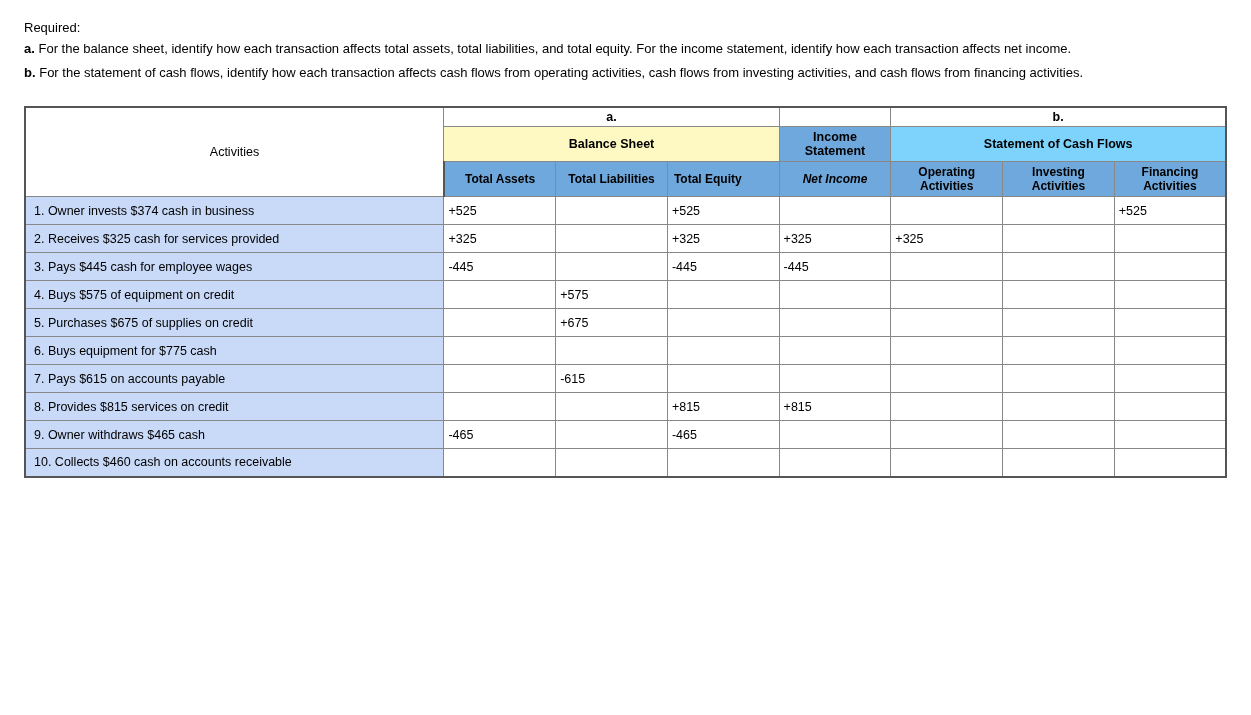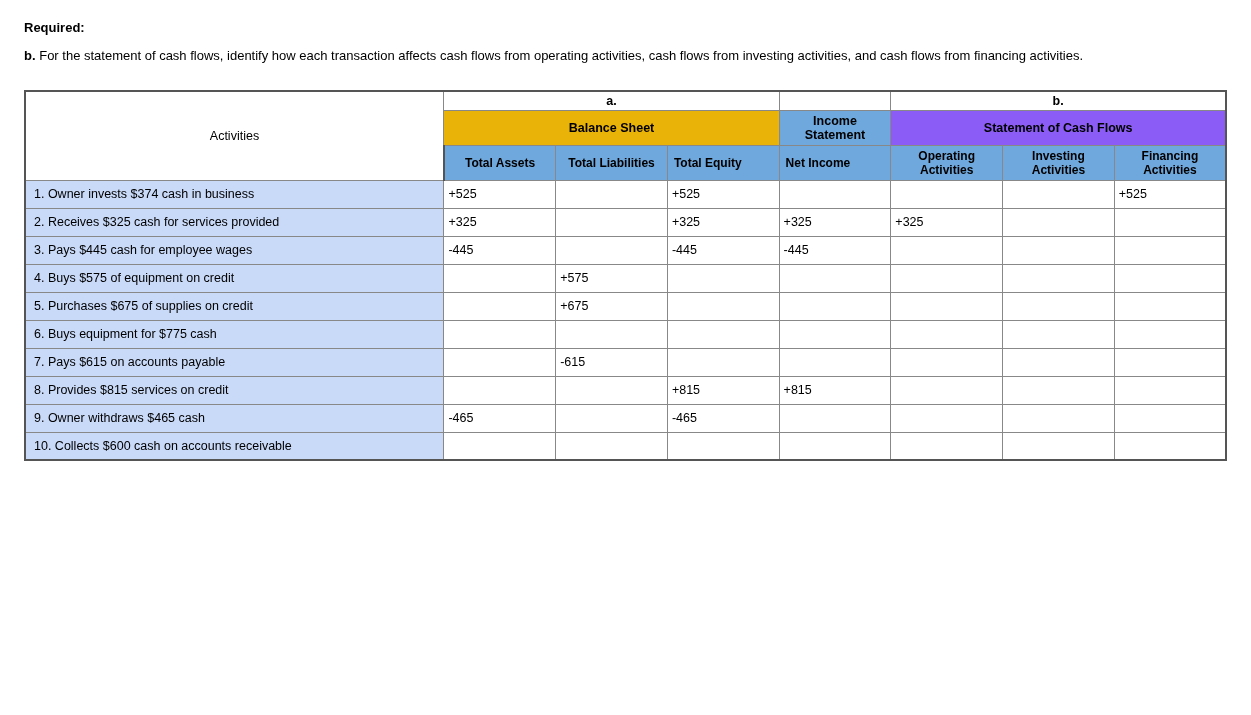--- a/index.html
+++ b/index.html
@@ -7,22 +7,22 @@
       font-family: Arial, sans-serif;
       font-size: 13px;
       background: #fff;
       padding: 20px 24px;
       color: #000;
     }
     .required-section {
       margin-bottom: 24px;
     }
     .required-title {
-      font-weight: bold;
-      margin-bottom: 11px;
+      font-weight: normal;
+      margin-bottom: 4px;
     }
     .required-body p {
       margin-bottom: 4px;
       line-height: 1.5;
     }
     .required-body p strong {
       font-weight: bold;
     }
 
     
@@ -43,21 +43,21 @@
     .header-row-ab td {
       background: #fff;
       text-align: center;
       font-weight: normal;
       border-bottom: none;
       border-top: 1.5px solid #555;
       padding: 2px 4px;
     }
 
     .header-row-labels td {
-      background: #eab308;
+      background: #fef9c3;
       text-align: center;
       font-weight: bold;
       color: #000;
       vertical-align: middle;
       font-size: 12.5px;
     }
 
     .header-row-sublabels td {
       background: #6fa8dc;
       text-align: center;
@@ -99,20 +99,24 @@
     table.main-table tr td:last-child { border-right: 2px solid #555; }
     table.main-table tr:last-child td { border-bottom: 2px solid #555; }
   </style>
 </head>
 <body>
 
 <div class="required-section">
   <div class="required-title">Required:</div>
   <div class="required-body">
     <p>
+      <strong>a.</strong>
+      <span>For the balance sheet, identify how each transaction affects total assets, total liabilities, and total equity. For the income statement, identify how each transaction affects net income.</span>
+    </p>
+    <p>
       <strong>b.</strong>
       <span>For the statement of cash flows, identify how each transaction affects cash flows from operating activities, cash flows from investing activities, and cash flows from financing activities.</span>
     </p>
   </div>
 </div>
 
 <table class="main-table">
 
   <tbody>
       <tr class="header-row-ab">
@@ -120,34 +124,34 @@
     <td colspan="3" style="text-align:center; font-weight:bold; background:#fff; border-top:2px solid #555;">a.</td>
     <td style="background:#fff; border-top:2px solid #555;"></td>
     <td colspan="3" style="text-align:center; font-weight:bold; background:#fff; border-top:2px solid #555; border-right:2px solid #555;">b.</td>
   </tr>
 
   <tr class="header-row-labels">
     <td colspan="3" style="text-align:center; border-left:1px solid #888; border-right:1px solid #888;">Balance Sheet</td>
     <td style="text-align:center; border-right:1px solid #888; background:#6fa8dc;">
       <span>Income Statement</span>
     </td>
-    <td colspan="3" style="text-align:center; border-right:2px solid #555; background:#8b5cf6;">Statement of Cash Flows</td>
+    <td colspan="3" style="text-align:center; border-right:2px solid #555; background:#7dd3fc;">Statement of Cash Flows</td>
   </tr>
 
   <tr class="header-row-sublabels">
     <td style="text-align:center; width:80px;">
       <span>Total Assets</span>
     </td>
     <td style="text-align:center; width:80px;">
       <span>Total Liabilities</span>
     </td>
     <td style="text-align:left; width:80px; border-right:1px solid #888;">
       <span>Total Equity</span>
     </td>
-    <td style="text-align:left; width:80px; border-right:1px solid #888;">
+    <td style="text-align:center; width:80px; border-right:1px solid #888;font-style:italic;">
       <span>Net Income</span>
     </td>
     <td style="text-align:center; width:80px;">
       <span>Operating Activities</span>
     </td>
     <td style="text-align:center; width:80px;">
       <span>Investing Activities</span>
     </td>
     <td style="text-align:center; width:80px; border-right:2px solid #555;">
       <span>Financing Activities</span>
@@ -238,21 +242,21 @@
     <td class="transaction-desc">9. Owner withdraws $465 cash</td>
     <td class="value-cell">-465</td>
     <td class="value-cell"></td>
     <td class="value-cell" style="border-right:1px solid #888;">-465</td>
     <td class="value-cell" style="border-right:1px solid #888;"></td>
     <td class="value-cell"></td>
     <td class="value-cell"></td>
     <td class="value-cell" style="border-right:2px solid #555;"></td>
   </tr>
   <tr class="data-row">
-    <td class="transaction-desc" style="border-bottom:2px solid #555;">10. Collects $600 cash on accounts receivable</td>
+    <td class="transaction-desc" style="border-bottom:2px solid #555;">10. Collects $460 cash on accounts receivable</td>
     <td class="value-cell" style="border-bottom:2px solid #555;"></td>
     <td class="value-cell" style="border-bottom:2px solid #555;"></td>
     <td class="value-cell" style="border-right:1px solid #888; border-bottom:2px solid #555;"></td>
     <td class="value-cell" style="border-right:1px solid #888; border-bottom:2px solid #555;"></td>
     <td class="value-cell" style="border-bottom:2px solid #555;"></td>
     <td class="value-cell" style="border-bottom:2px solid #555;"></td>
     <td class="value-cell" style="border-right:2px solid #555; border-bottom:2px solid #555;"></td>
   </tr>
 </tbody>
   </table>

